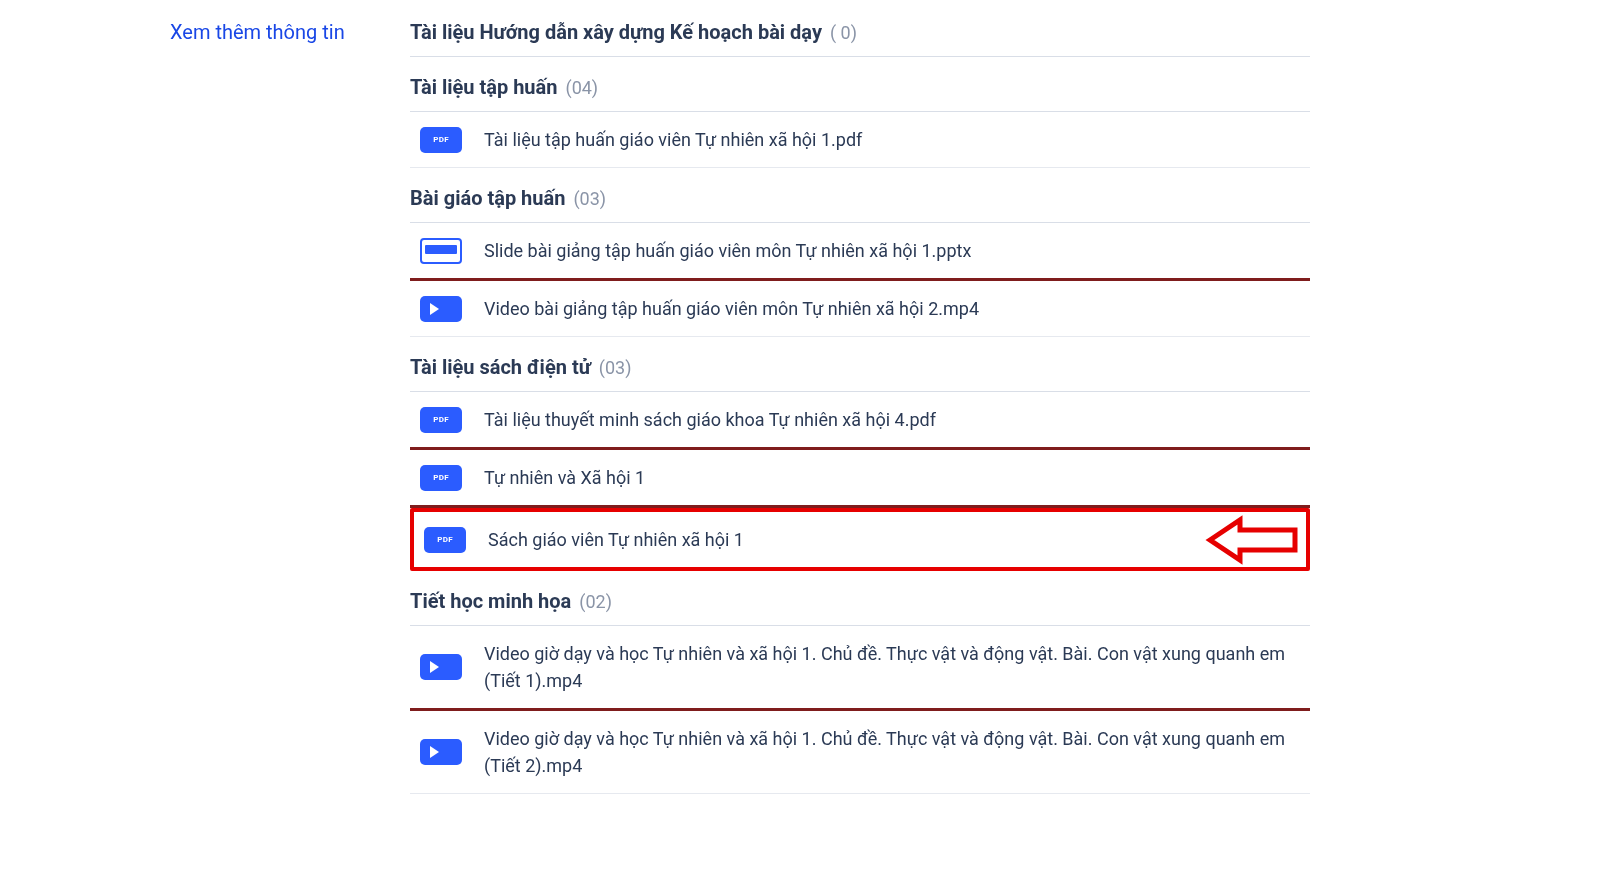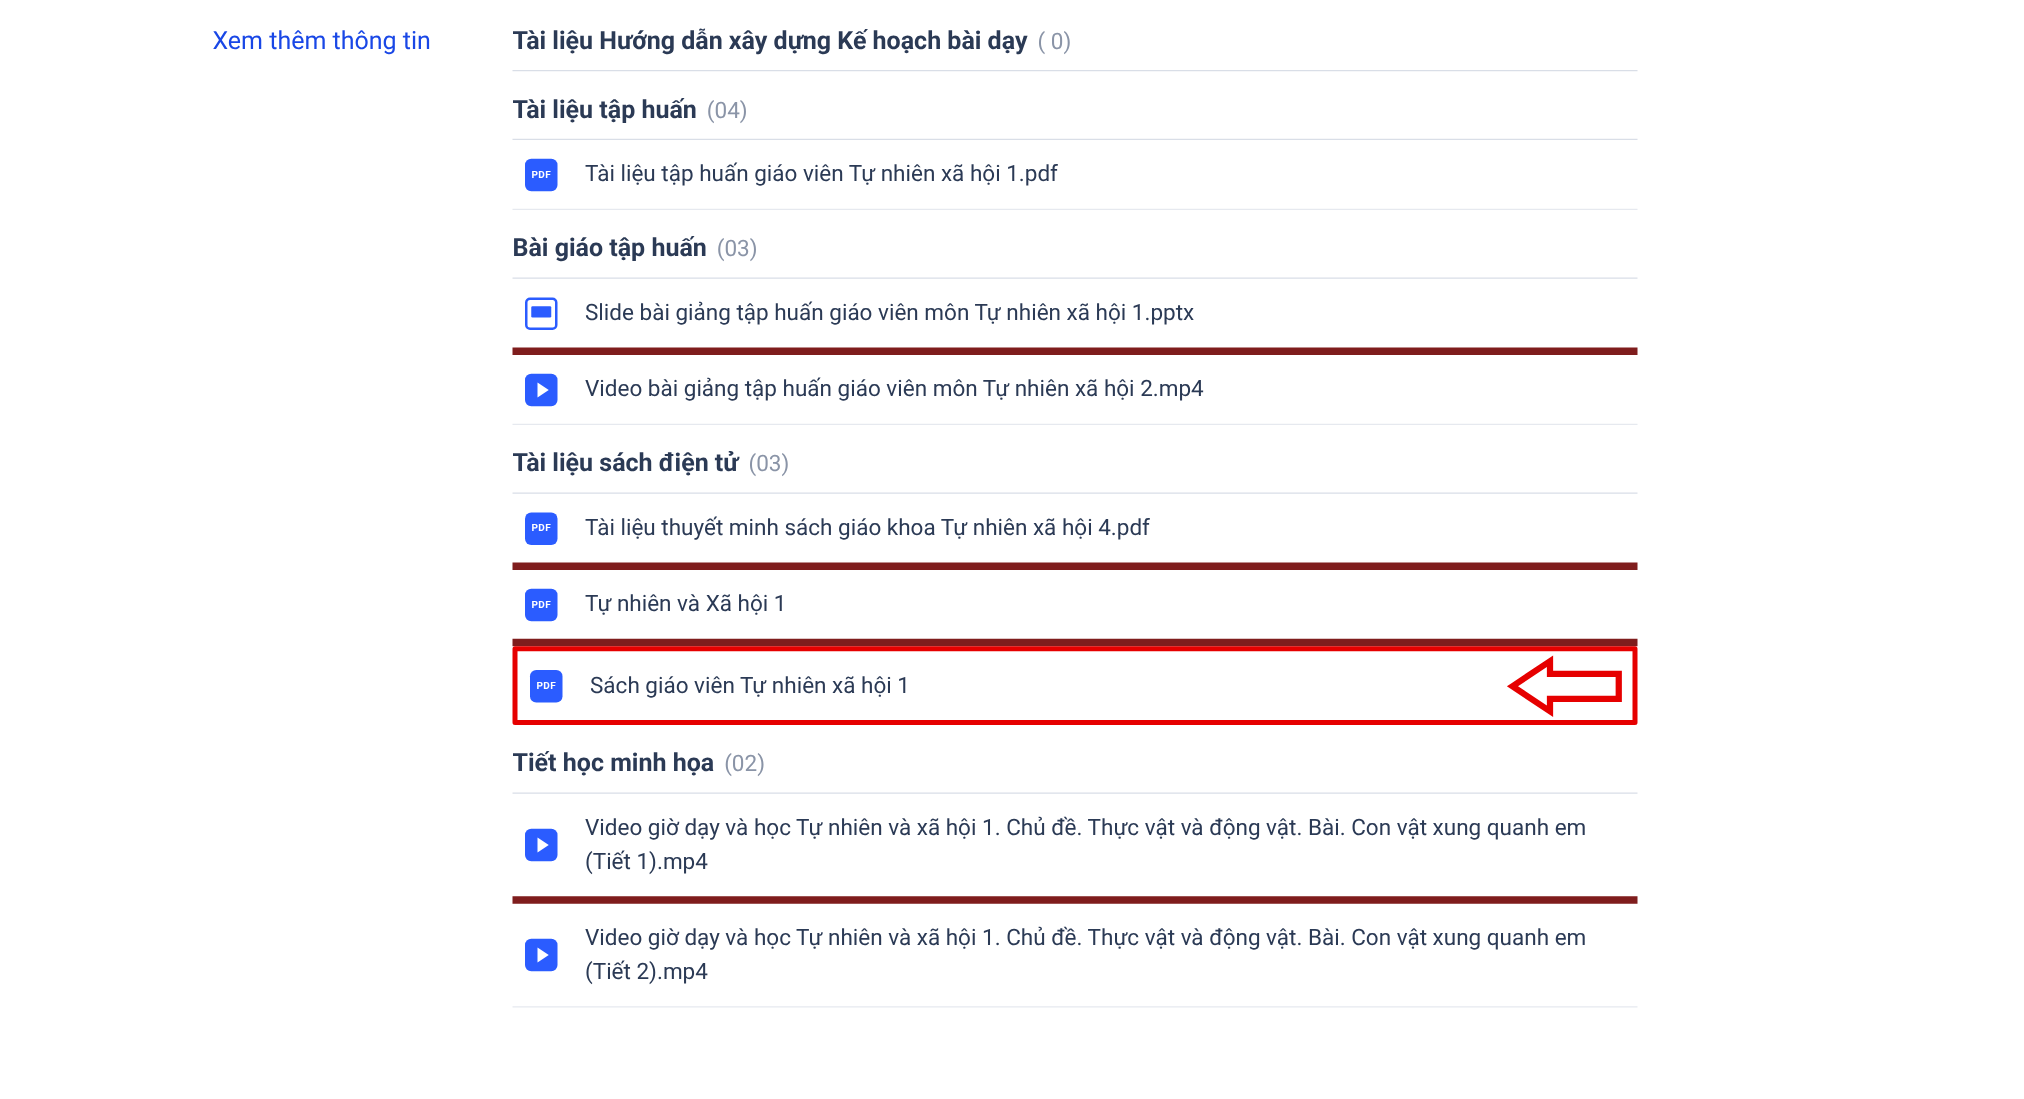--- a/index.html
+++ b/index.html
@@ -46,26 +46,26 @@
   }
   .section-count {
     color: #8a94a7;
     font-size: 18px;
   }
   .file-row {
     display: flex;
     align-items: center;
     gap: 22px;
     padding: 14px 6px;
-    border-bottom: 6px solid #7f1d1d;
+    border-bottom: 3px solid #7f1d1d;
     cursor: pointer;
   }
   .file-row:last-child { border-bottom: 1px solid #e6e9ef; }
   .file-icon {
-    width: 26px;
+    width: 42px;
     height: 26px;
     border-radius: 5px;
     display: flex;
     align-items: center;
     justify-content: center;
     flex-shrink: 0;
     margin-left: 4px;
   }
   .file-icon.pdf {
     background: #2b5cff;

